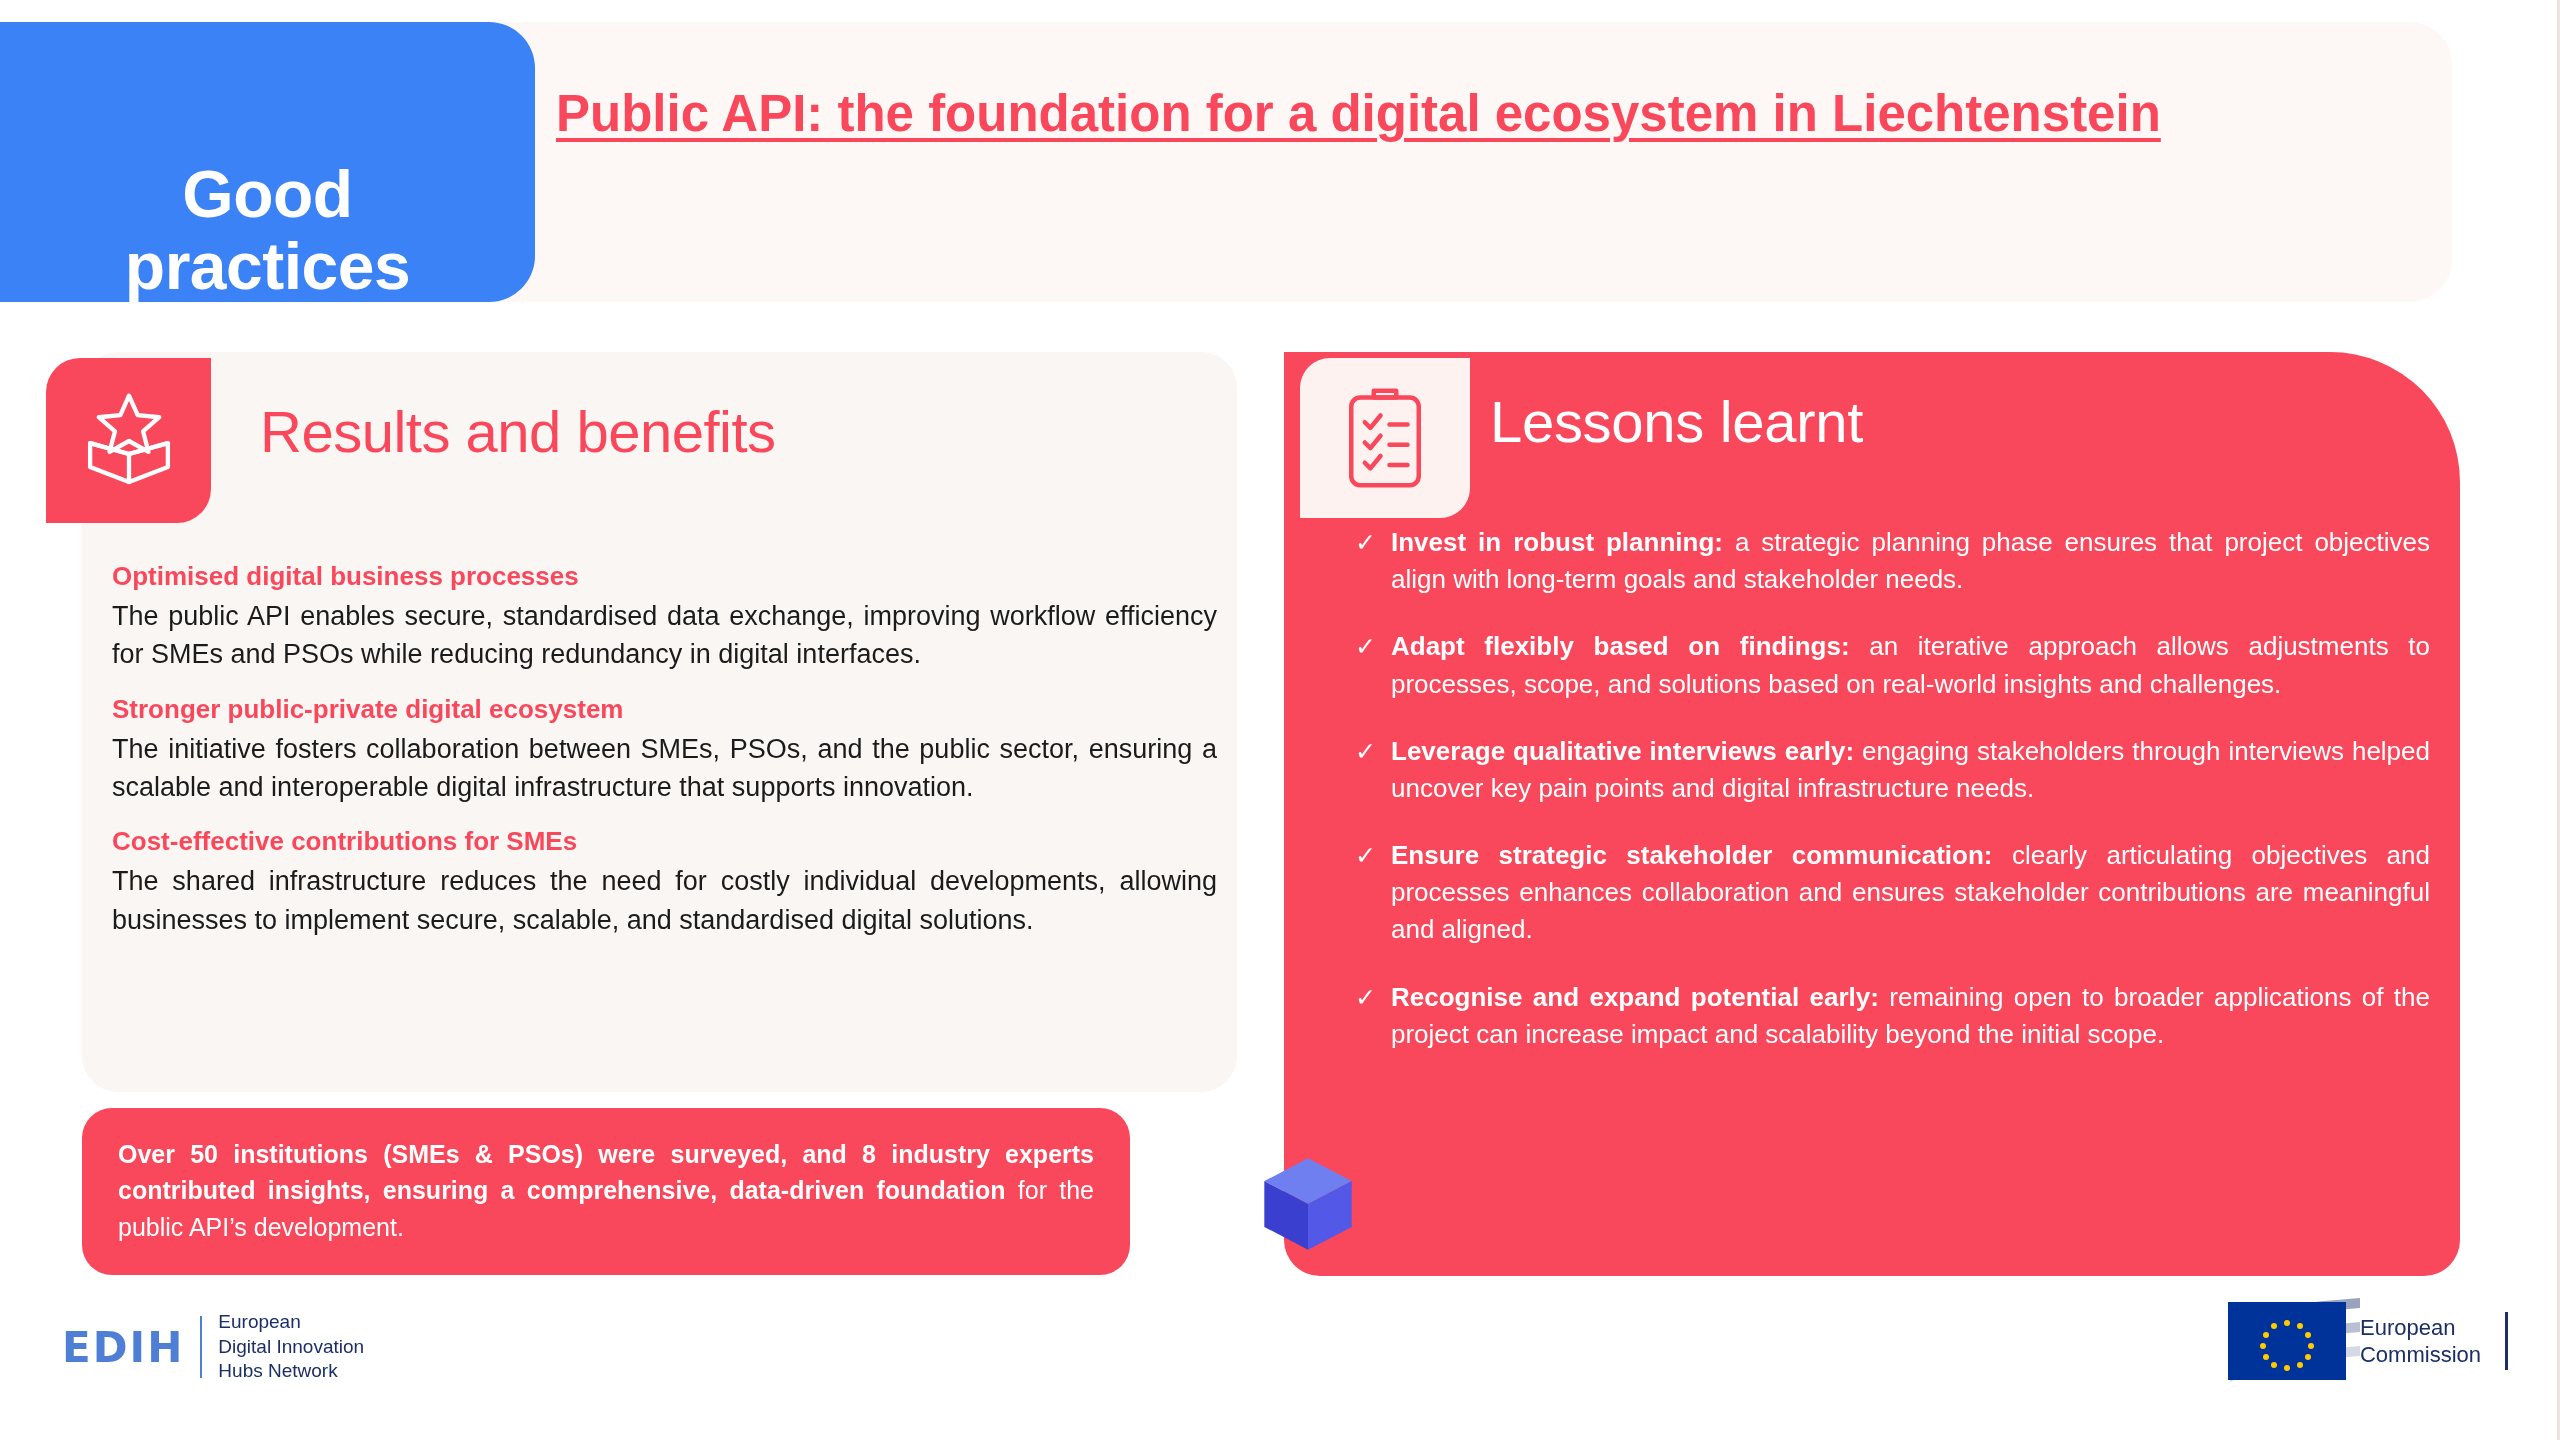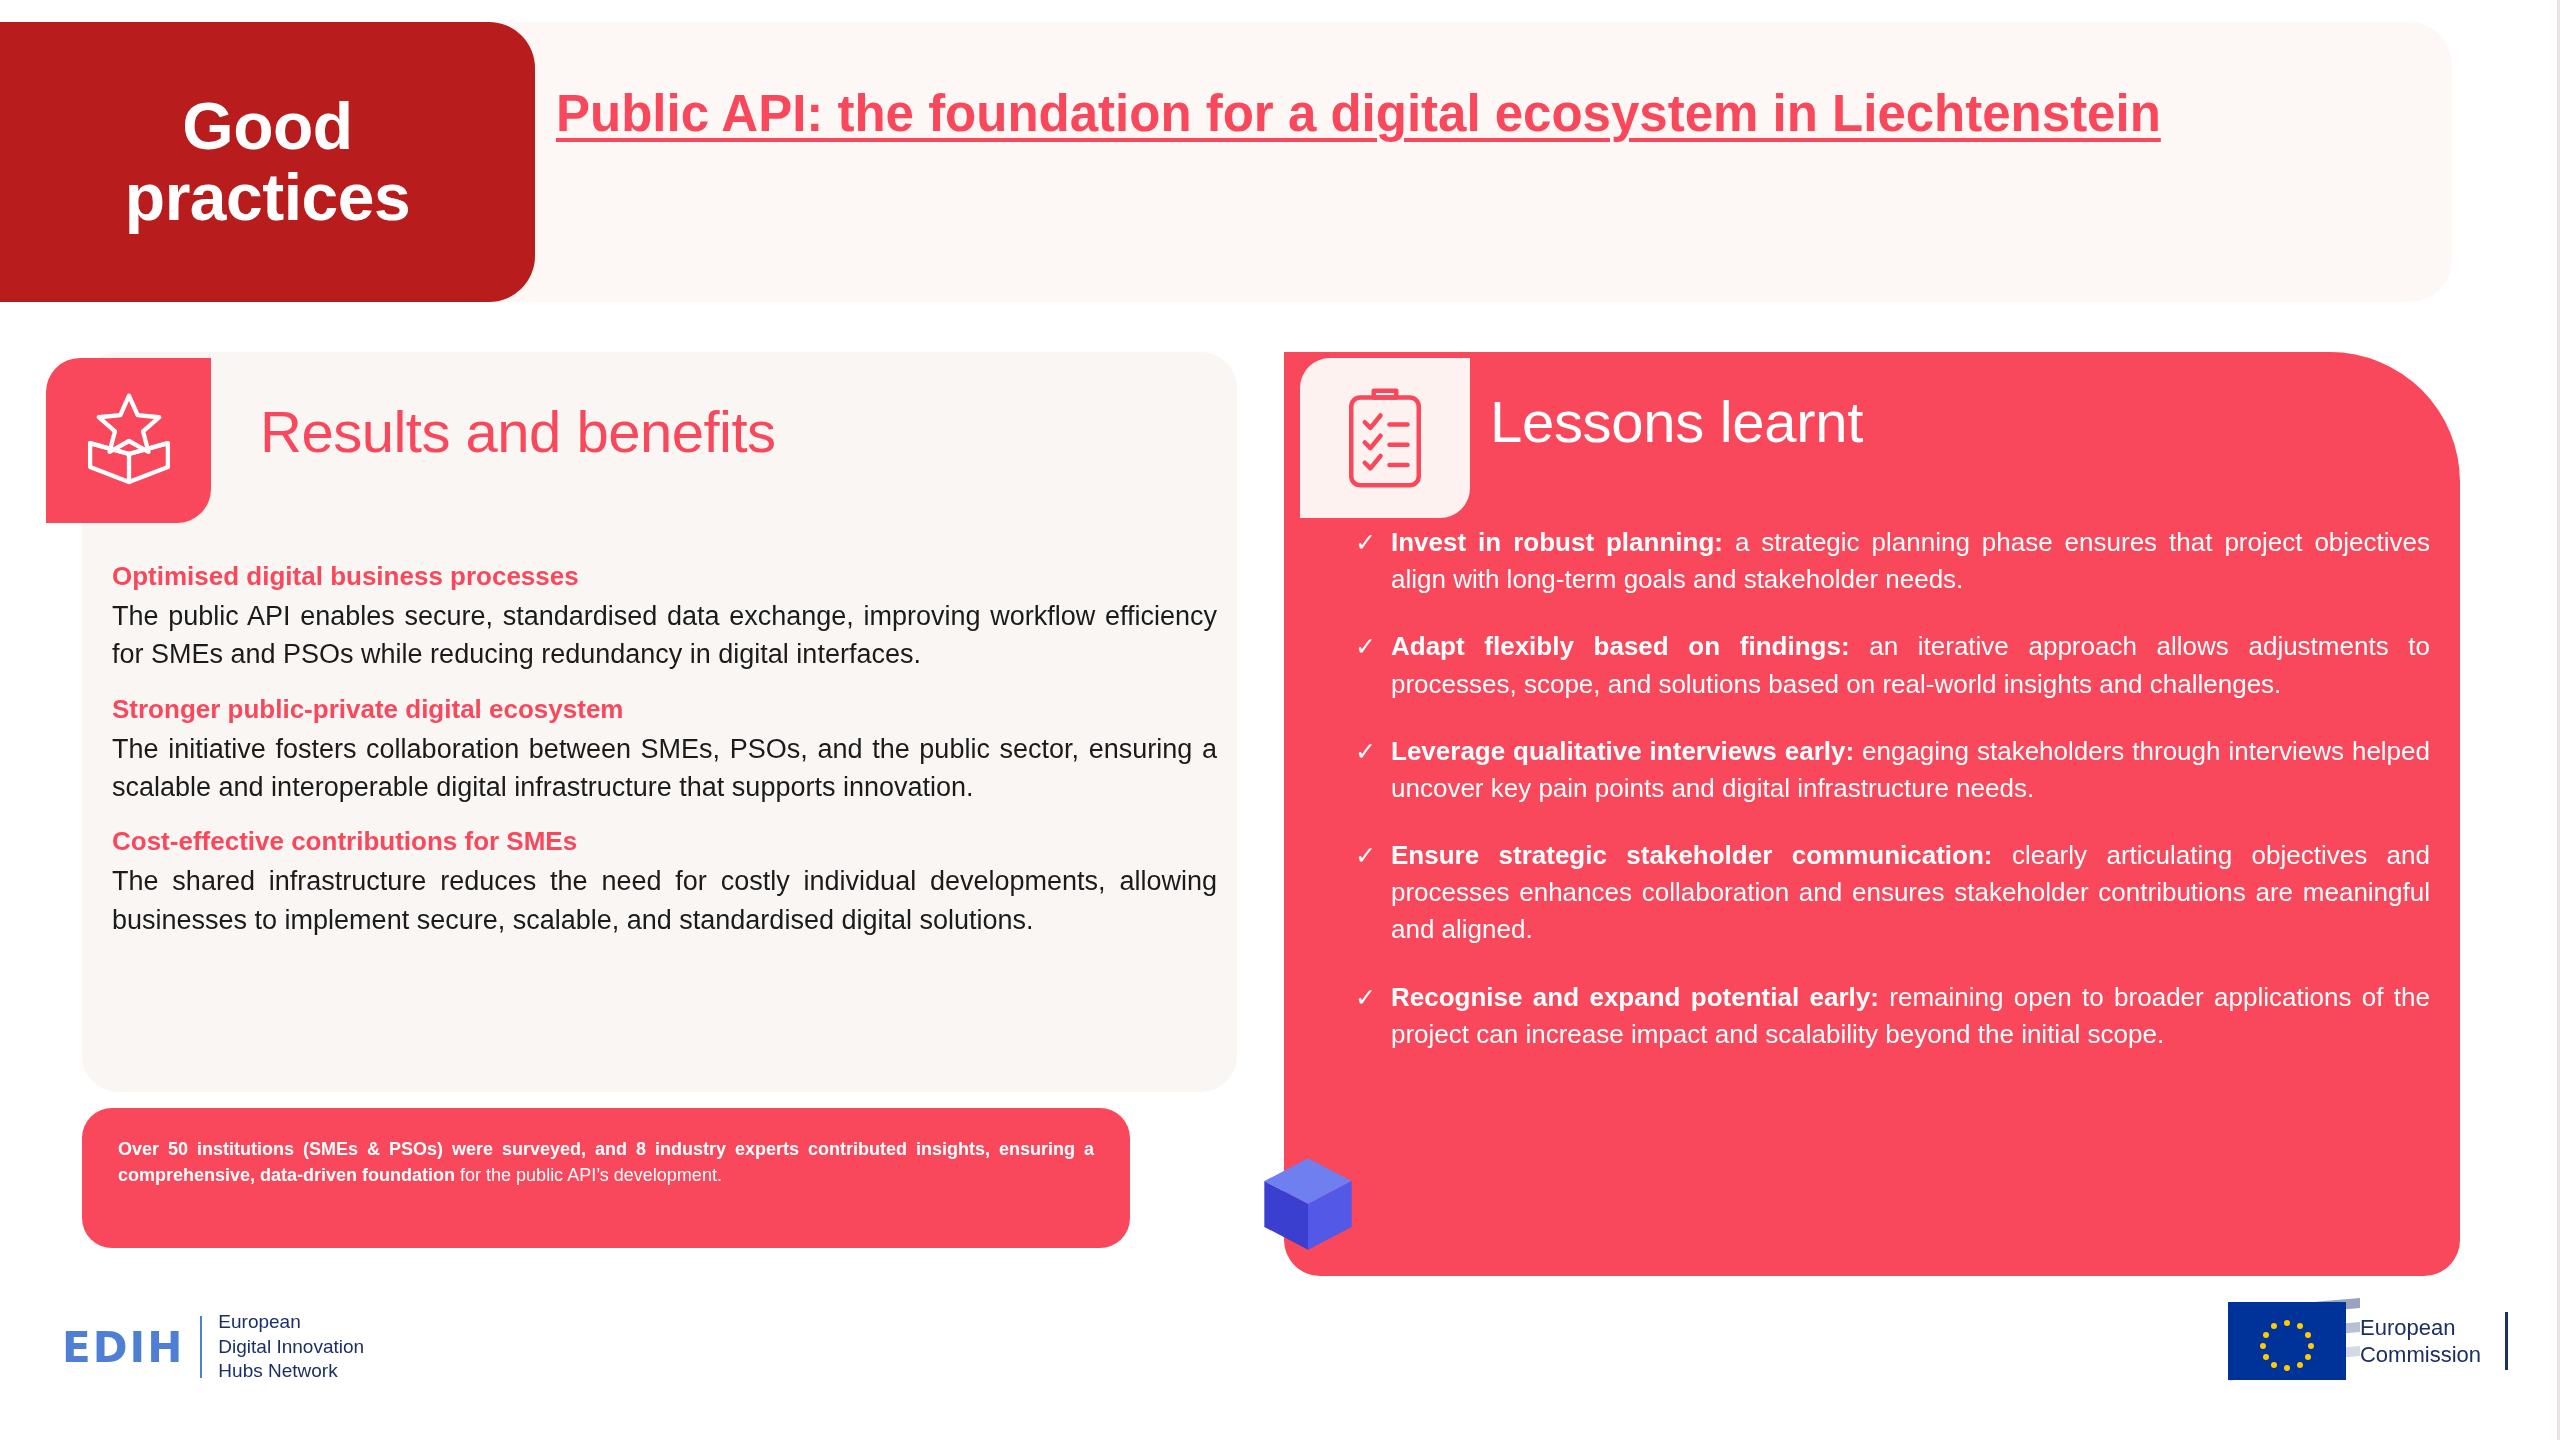--- a/index.html
+++ b/index.html
@@ -25,26 +25,26 @@
     height: 280px;
     background: #fdf8f6;
     border-radius: 0 42px 42px 0;
   }
   .header-tag {
     position: absolute;
     left: 0;
     top: 22px;
     width: 535px;
     height: 280px;
-    background: #b91c1c;
+    background: #3b82f6;
     border-radius: 0 46px 46px 0;
     display: flex;
     flex-direction: column;
     align-items: center;
-    justify-content: center;
+    justify-content: flex-end;
     color: #ffffff;
     font-size: 66px;
     font-weight: bold;
     line-height: 1.08;
     letter-spacing: -0.5px;
   }
   .header-title {
     position: absolute;
     left: 556px;
     top: 80px;
@@ -113,21 +113,21 @@
   .left-footnote {
     position: absolute;
     left: 82px;
     top: 1108px;
     width: 1048px;
     min-height: 140px;
     background: #f9485b;
     border-radius: 30px;
     padding: 28px 36px 30px 36px;
     color: #ffffff;
-    font-size: 18px;
+    font-size: 25px;
     line-height: 1.45;
     text-align: justify;
   }
   .left-footnote b { font-weight: bold; }
 
   
   .right-card {
     position: absolute;
     left: 1284px;
     top: 352px;

